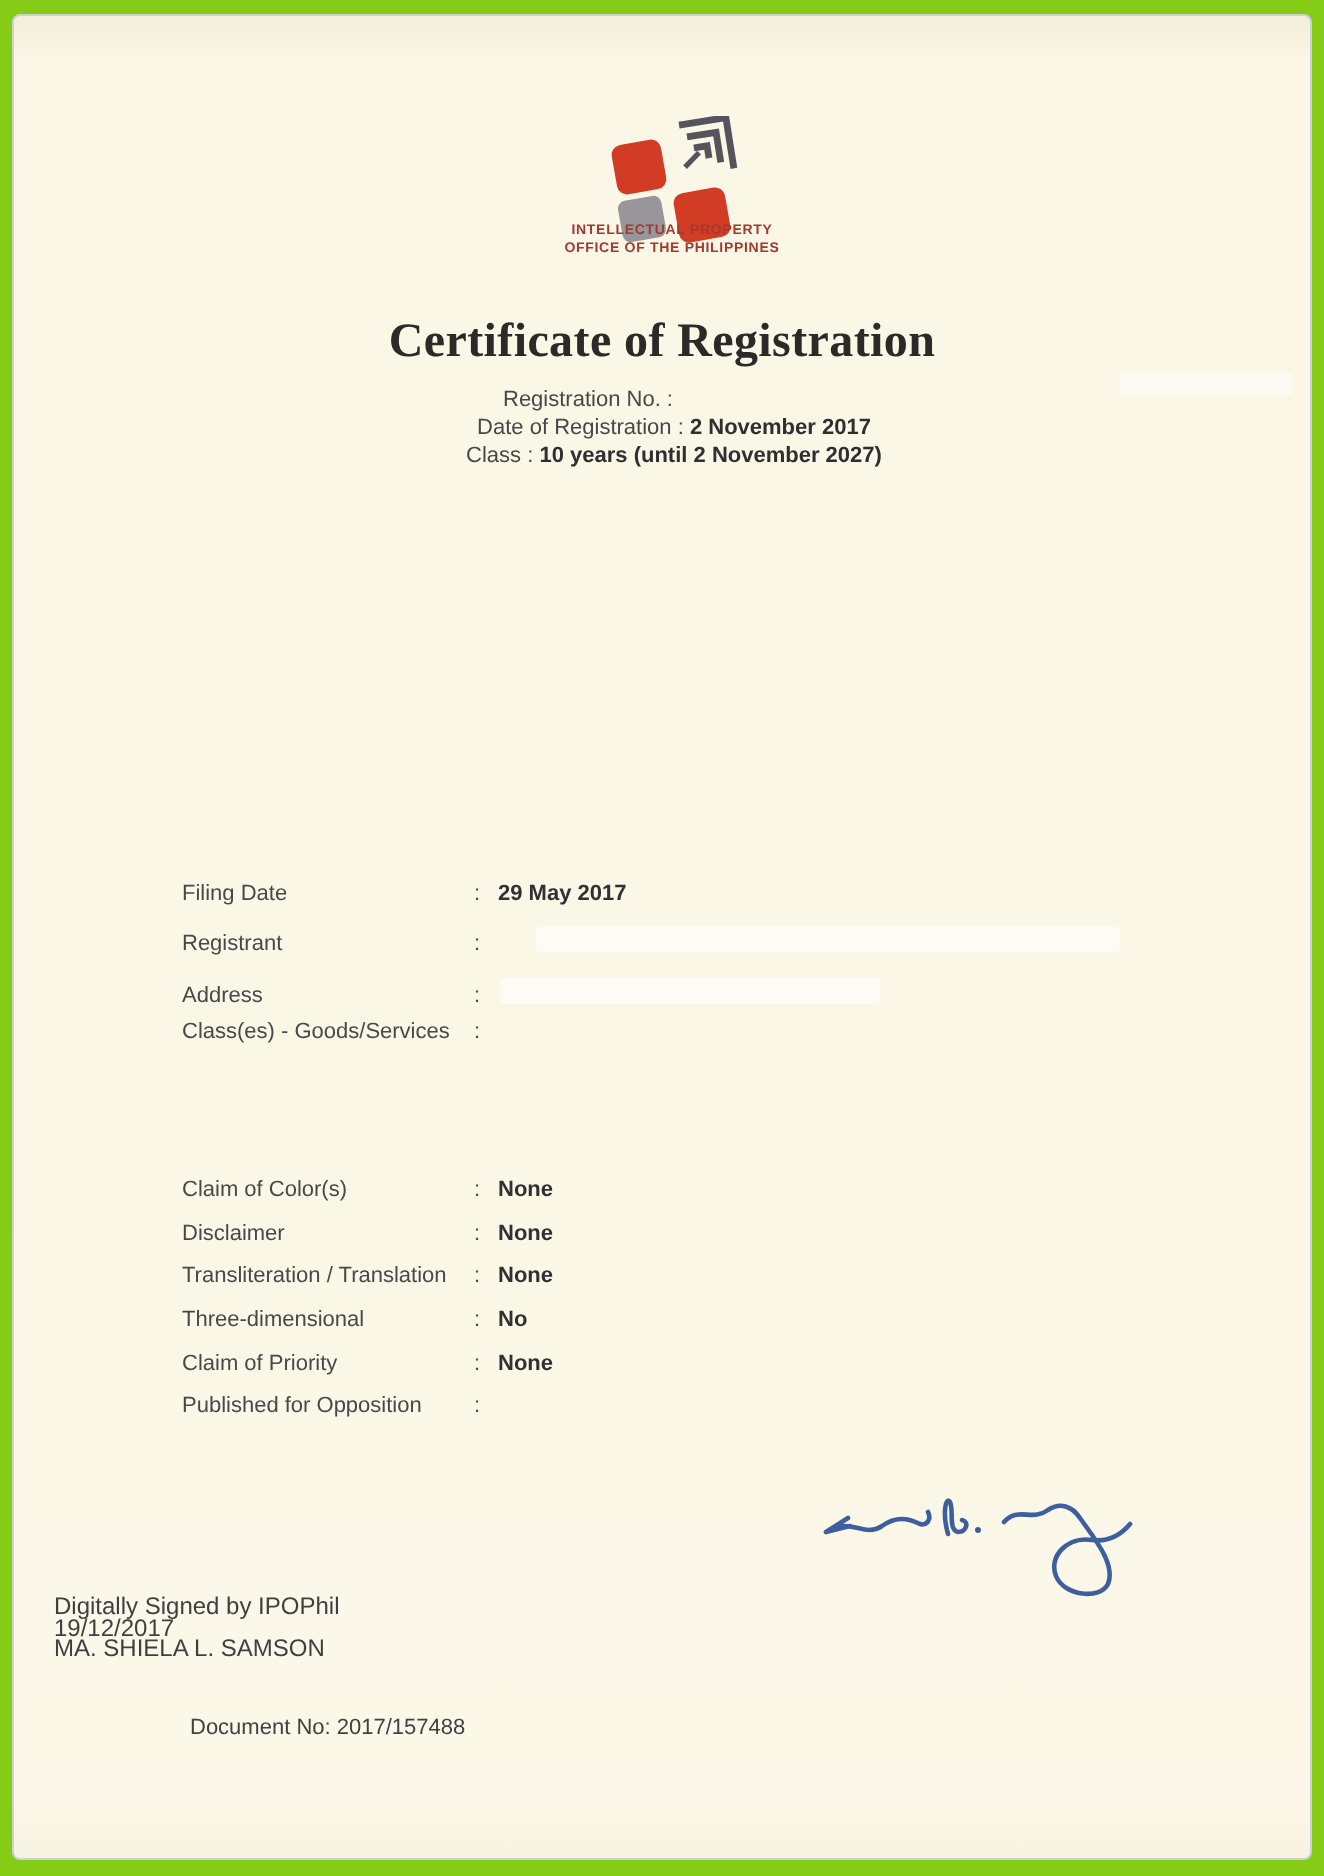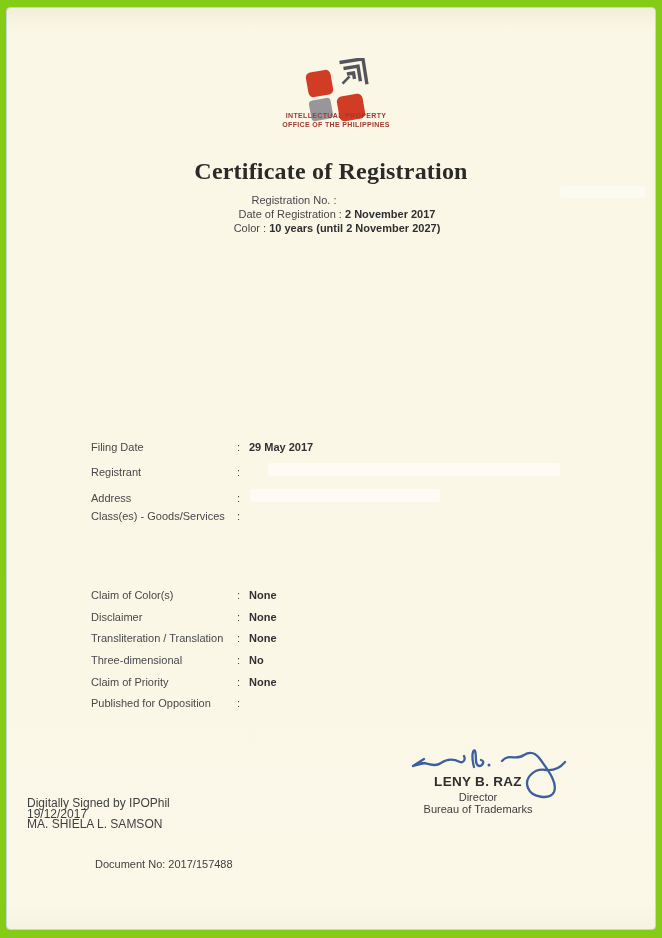--- a/index.html
+++ b/index.html
@@ -94,21 +94,21 @@
 
   <div class="regblock">
     <div>
       <span class="shifted">Registration No. :</span>
     </div>
     <div>
       <span>Date of Registration :</span>
       <b>2 November 2017</b>
     </div>
     <div>
-      <span>Color :</span>
+      <span>Class :</span>
       <b>10 years (until 2 November 2027)</b>
     </div>
   </div>
 
   <div class="redact redact-regno"></div>
   <div class="redact redact-registrant"></div>
   <div class="redact redact-address"></div>
 
   <div class="frow r0">
     <span class="lbl">Filing Date</span>
@@ -160,25 +160,20 @@
   </div>
 
   <svg class="sig-ink" viewBox="0 0 180 60" fill="none" stroke="#3E5F9D" stroke-width="2.3" stroke-linecap="round">
     <path d="M5,24 L16,17 M5,24 L17,21"></path>
     <path d="M7,23 C18,17 24,27 33,21 C40,16 46,17 52,20 C55,21 58,18 56,14"></path>
     <path d="M66,25 C63,14 65,6 67,9 C69,13 66,23 71,24 C75,24 77,19 73,18"></path>
     <circle cx="81" cy="23" r="1.5" fill="#3E5F9D" stroke="none"></circle>
     <path d="M94,19 C101,11 108,19 116,13 C122,9 128,11 132,17 C139,27 150,40 146,50 C142,58 124,56 120,46 C116,36 126,26 138,28 C146,29 152,26 157,20"></path>
   </svg>
 
-  <div class="sigblock">
-    <div class="sig-name">LENY B. RAZ</div>
-    <div class="sig-title">Director</div>
-    <div class="sig-office">Bureau of Trademarks</div>
-  </div>
 
   <div class="digital">
     <div>Digitally Signed by IPOPhil</div>
     <div>19/12/2017</div>
     <div>MA. SHIELA L. SAMSON</div>
   </div>
 
   <div class="docno">Document No: 2017/157488</div>
 </div>
 

